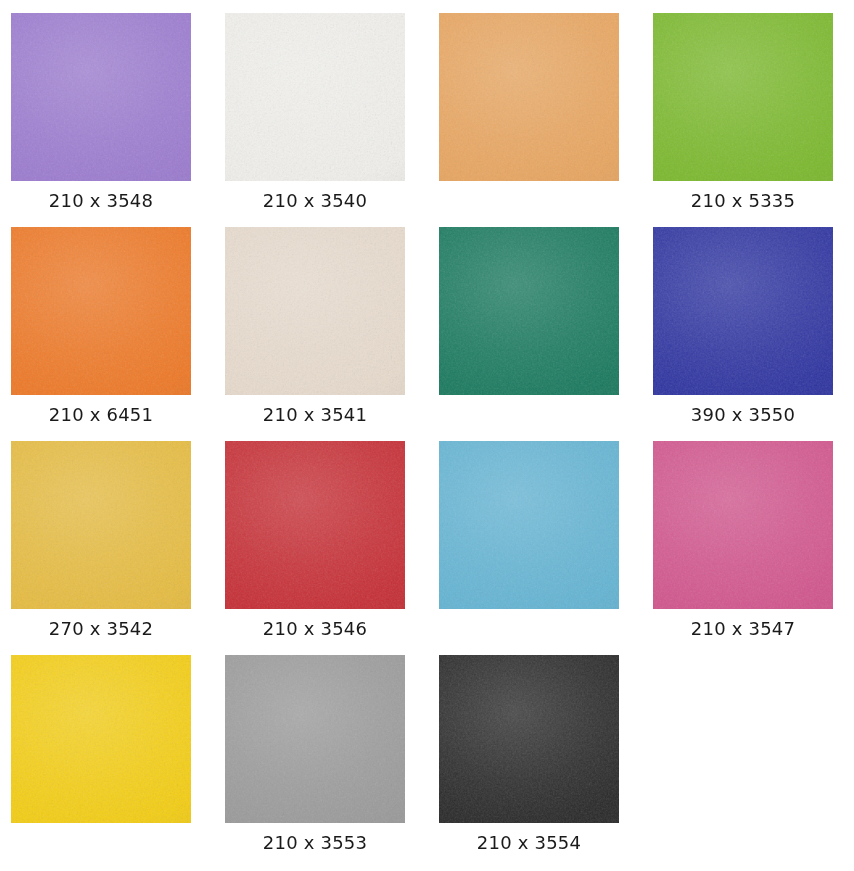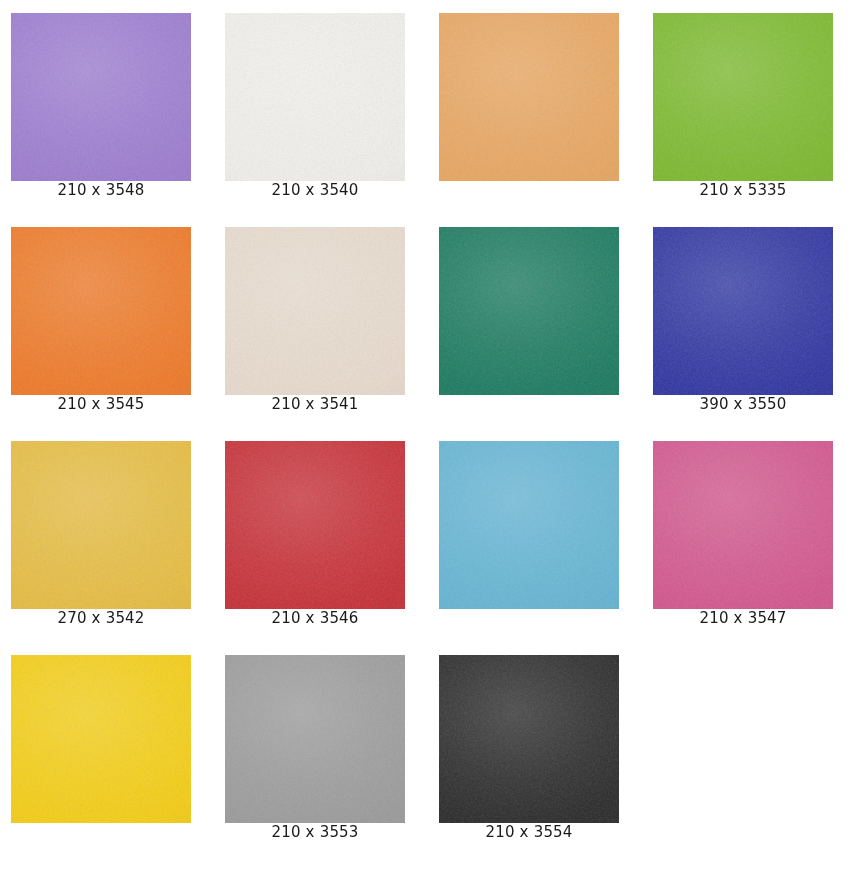--- a/index.html
+++ b/index.html
@@ -60,24 +60,24 @@
       radial-gradient(ellipse 130% 110% at 42% 34%,
         rgba(255,255,255,0.16) 0%,
         rgba(255,255,255,0.05) 38%,
         rgba(255,255,255,0.0) 62%,
         rgba(0,0,0,0.06) 100%);
   }
 
   .swatch-label {
     width: 180px;
     text-align: center;
-    font-size: 15px;
+    font-size: 18px;
     color: #1a1a1a;
     letter-spacing: 0.2px;
-    margin-top: 0;
+    margin-top: 9px;
     white-space: nowrap;
   }
 </style>
 </head>
 <body>
 
 <svg width="0" height="0" style="position:absolute" aria-hidden="true">
   <defs>
     <filter id="leatherGrain" x="0" y="0" width="100%" height="100%">
       <feTurbulence type="fractalNoise" baseFrequency="0.62" numOctaves="5" seed="7" result="noise"></feTurbulence>
@@ -147,21 +147,21 @@
     <div class="swatch-cell">
       <div class="swatch-chip" style="background-color: rgb(239, 119, 35);">
         <svg class="grain" preserveAspectRatio="none">
           <rect width="100%" height="100%" filter="url(#leatherGrain)" opacity="0.30"></rect>
         </svg>
         <svg class="grain" preserveAspectRatio="none">
           <rect width="100%" height="100%" filter="url(#leatherGrainCoarse)" opacity="0.20"></rect>
         </svg>
         <div class="sheen"></div>
       </div>
-      <div class="swatch-label">210 x 3545</div>
+      <div class="swatch-label">210 x 6451</div>
     </div>
     <div class="swatch-cell">
       <div class="swatch-chip" style="background-color: rgb(232, 219, 205);">
         <svg class="grain" preserveAspectRatio="none">
           <rect width="100%" height="100%" filter="url(#leatherGrain)" opacity="0.30"></rect>
         </svg>
         <svg class="grain" preserveAspectRatio="none">
           <rect width="100%" height="100%" filter="url(#leatherGrainCoarse)" opacity="0.20"></rect>
         </svg>
         <div class="sheen"></div>

